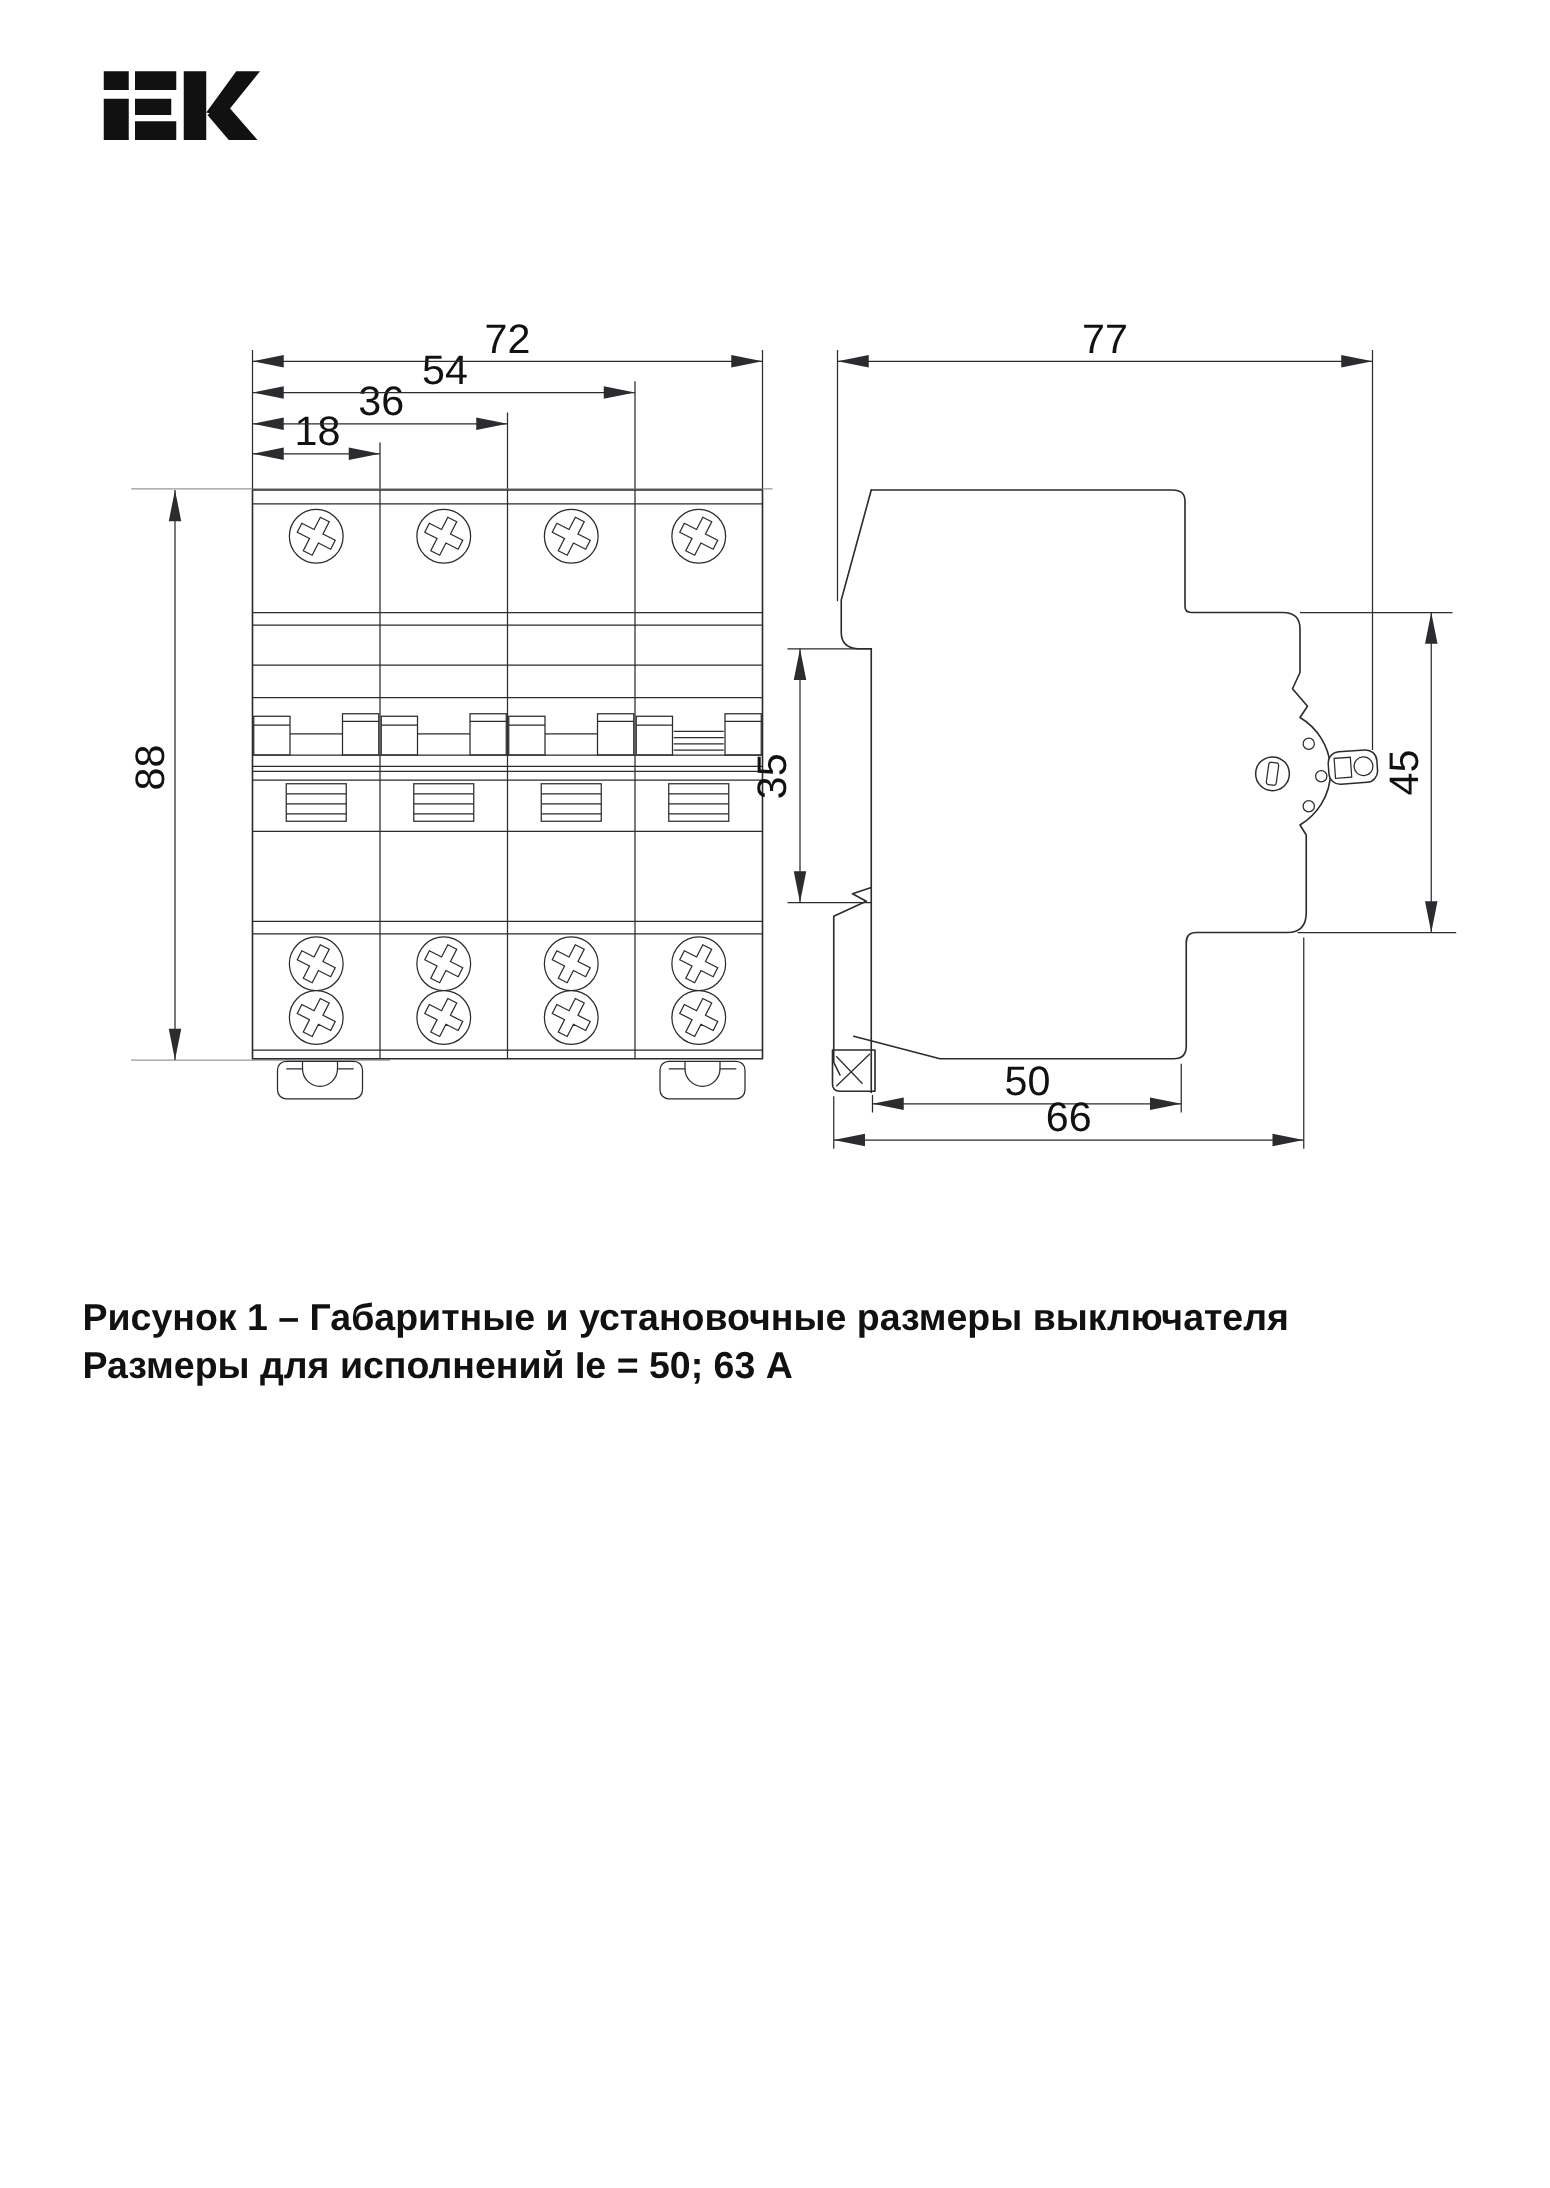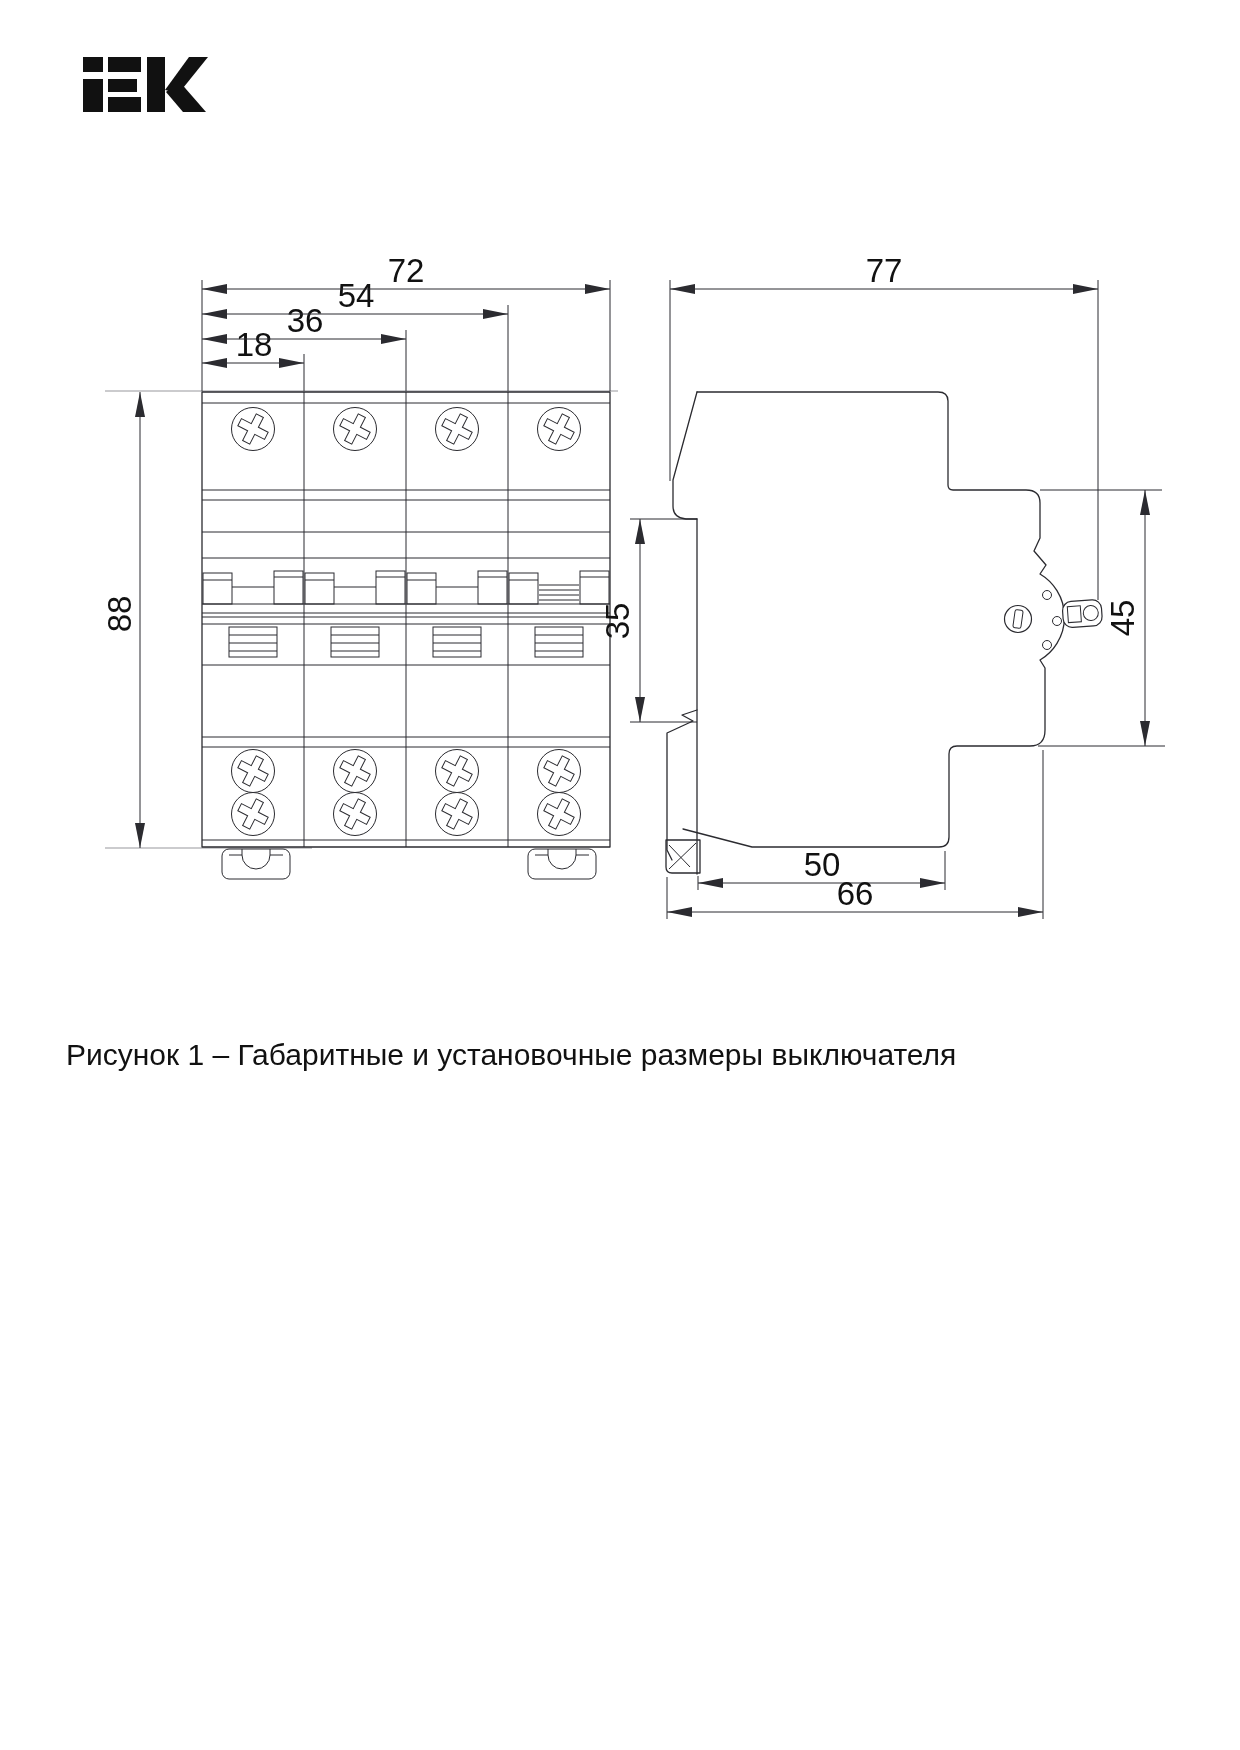--- a/index.html
+++ b/index.html
@@ -22,21 +22,21 @@
   .whthin{fill:#fff;stroke:var(--line);stroke-width:1;}
   text.dim{
     font-family:"Liberation Sans", sans-serif;
     font-size:33px; fill:var(--text); text-anchor:middle;
   }
   .logo-shape{fill:var(--text);stroke:none;}
   .caption{
     position:absolute; left:66px; top:1036px; width:980px;
     color:var(--text); font-size:30px; line-height:38px;
   }
-  .caption p{margin:0;}
+  .caption p{margin:0;font-weight:bold;}
 </style>
 </head>
 <body>
 
 <div id="page">
 
 <svg width="1240" height="1750" viewBox="0 0 1240 1750">
 
   <defs>
     <g id="screwsym">
@@ -247,15 +247,16 @@
       <line class="thin" x1="667" y1="912" x2="1043" y2="912"></line>
       <polygon class="ar" points="667,912 692,907 692,917"></polygon>
       <polygon class="ar" points="1043,912 1018,907 1018,917"></polygon>
       <text class="dim" x="855" y="905">66</text>
     </g>
   </g>
 </svg>
 
 <div class="caption">
   <p>Рисунок 1 – Габаритные и установочные размеры выключателя</p>
+  <p>Размеры для исполнений Ie = 50; 63 А</p>
 </div>
 
 </div>
 
 </body></html>

